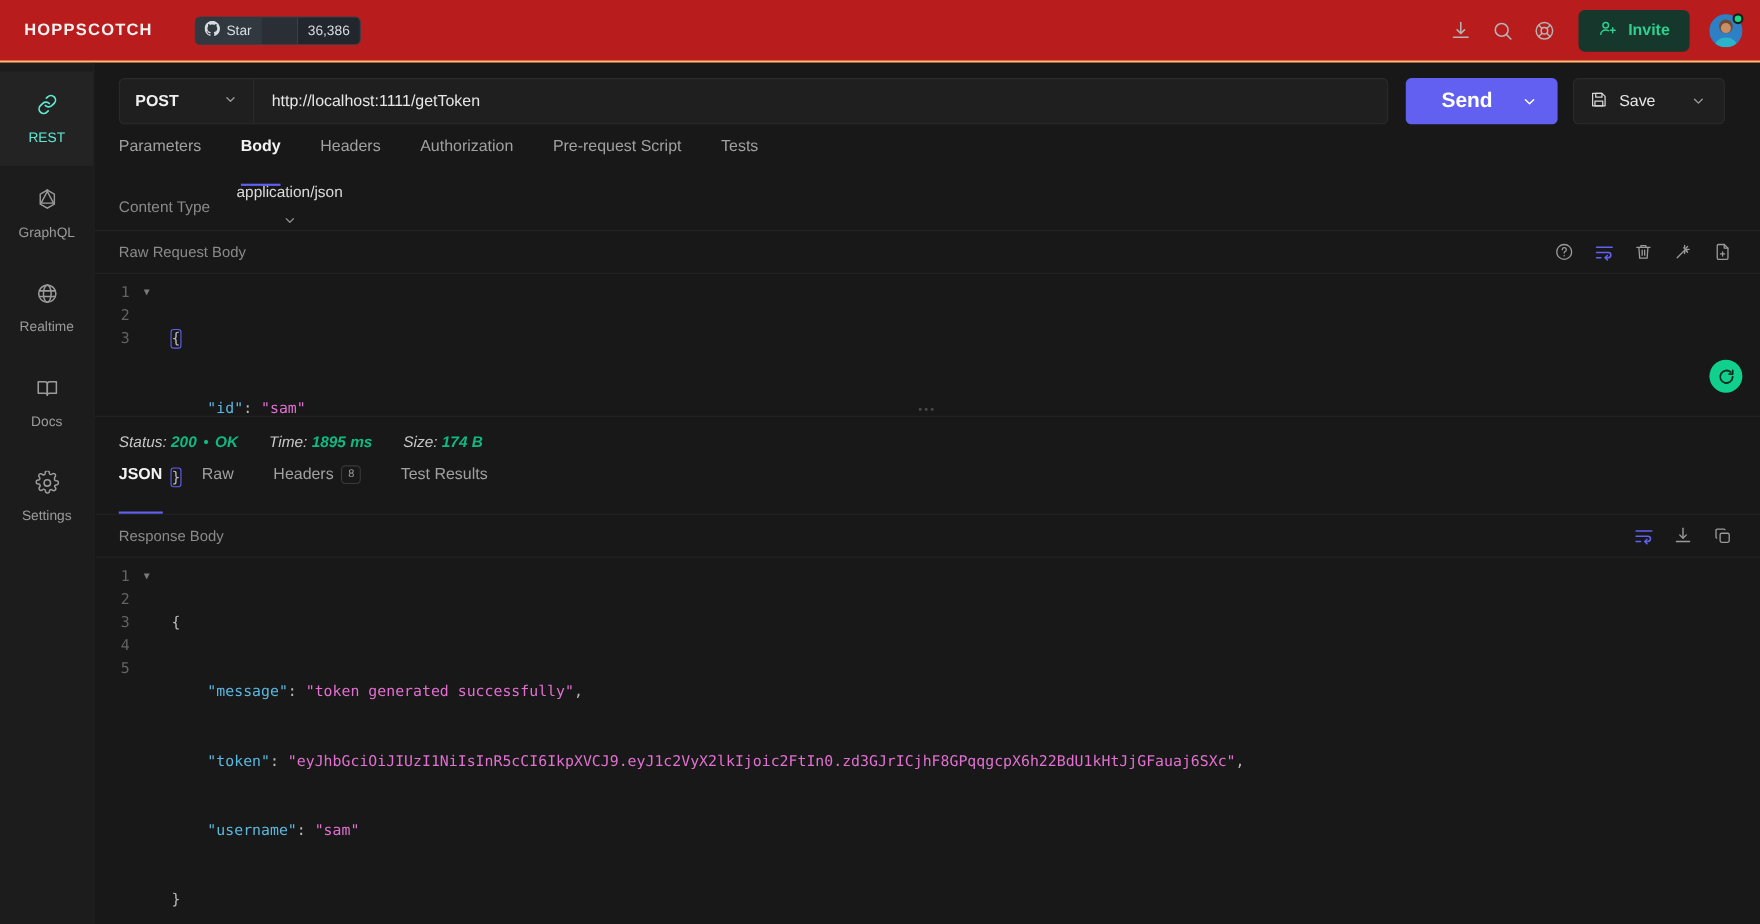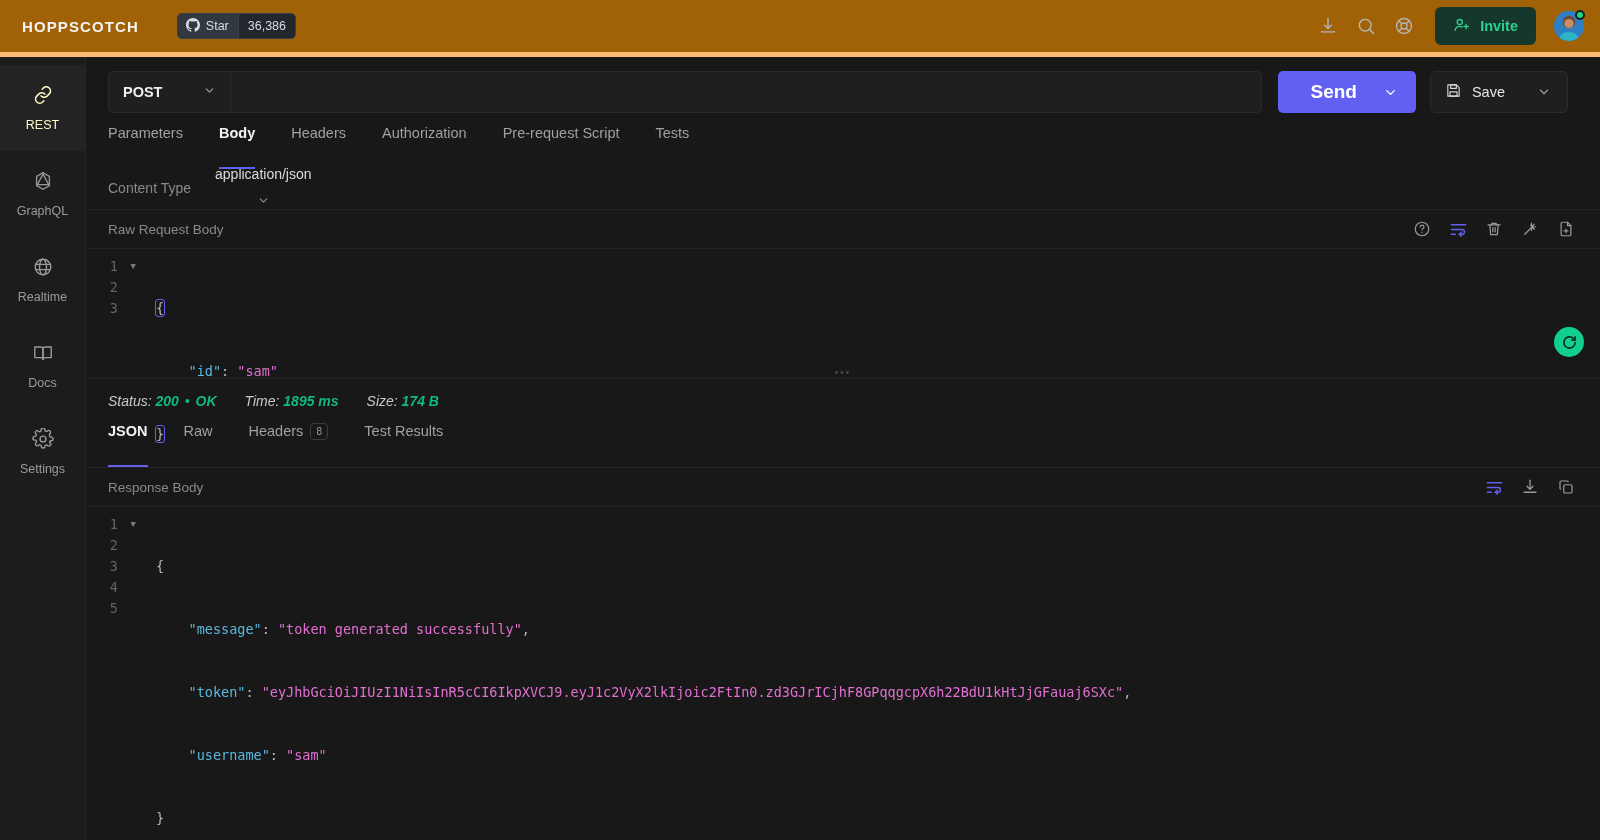--- a/index.html
+++ b/index.html
@@ -8,33 +8,33 @@
     background: #181818;
     font-family: "Liberation Sans", sans-serif;
     color: #e7e7e7;
     overflow: hidden;
   }
   .app { display: flex; flex-direction: column; width: 1600px; height: 840px; }
 
   
   .topbar {
     height: 57px; min-height: 57px;
-    background: #a16207;
-    border-bottom: 5px solid #fdba74;
+    background: #b91c1c;
+    border-bottom: 2px solid #fdba74;
     display: flex; align-items: center;
     padding: 0 16px 0 22px;
   }
   .brand {
     font-size: 15px; font-weight: bold; letter-spacing: 1.1px;
     color: #f3f3f3;
   }
   .gh-star {
     display: flex; align-items: center; margin-left: 38px;
     border: 1px solid #3a3f46; border-radius: 5px; overflow: hidden;
-    height: 26px; background: #2a2f36;
+    height: 26px; background: #2a2f36; gap: 32px;
   }
   .gh-star .gh-left {
     display: flex; align-items: center; gap: 6px;
     padding: 0 9px 0 8px; height: 100%;
     font-size: 12.5px; color: #d8dce1; background: #32383f;
   }
   .gh-star .gh-count {
     padding: 0 9px; height: 100%; display: flex; align-items: center;
     font-size: 12.5px; color: #d8dce1; background: #22272d;
     border-left: 1px solid #3a3f46;
@@ -72,21 +72,21 @@
     width: 86px; min-width: 86px;
     background: #1c1c1c;
     border-right: 1px solid #232323;
     padding-top: 8px;
   }
   .nav-item {
     height: 86px; display: flex; flex-direction: column;
     align-items: center; justify-content: center; gap: 9px;
     color: #9b9b9b; font-size: 12.5px; cursor: pointer;
   }
-  .nav-item.active { background: #232323; color: #fef9c3; }
+  .nav-item.active { background: #232323; color: #5eead4; }
 
   
   .main { flex: 1; display: flex; flex-direction: column; min-width: 0; background: #181818; }
 
   
   .urlbar-row {
     display: flex; align-items: center; gap: 0;
     padding: 14px 32px 12px 22px;
   }
   .url-field {
@@ -342,20 +342,21 @@
       <div class="urlbar-row">
         <div class="url-field">
           <div class="method-select">
             <span>POST</span>
             <span>
               <svg width="13" height="13" viewBox="0 0 24 24" fill="none" stroke="#9a9a9a" stroke-width="2.2" stroke-linecap="round" stroke-linejoin="round">
                   <path d="M6 9l6 6 6-6"></path>
                 </svg>
             </span>
           </div>
+          <div class="url-input">http://localhost:1111/getToken</div>
         </div>
 
         <div class="send-btn">
           <span class="send-label">Send</span>
           <span class="send-caret">
             <svg width="15" height="15" viewBox="0 0 24 24" fill="none" stroke="#ffffff" stroke-width="2.2" stroke-linecap="round" stroke-linejoin="round">
                 <path d="M6 9l6 6 6-6"></path>
               </svg>
           </span>
         </div>

